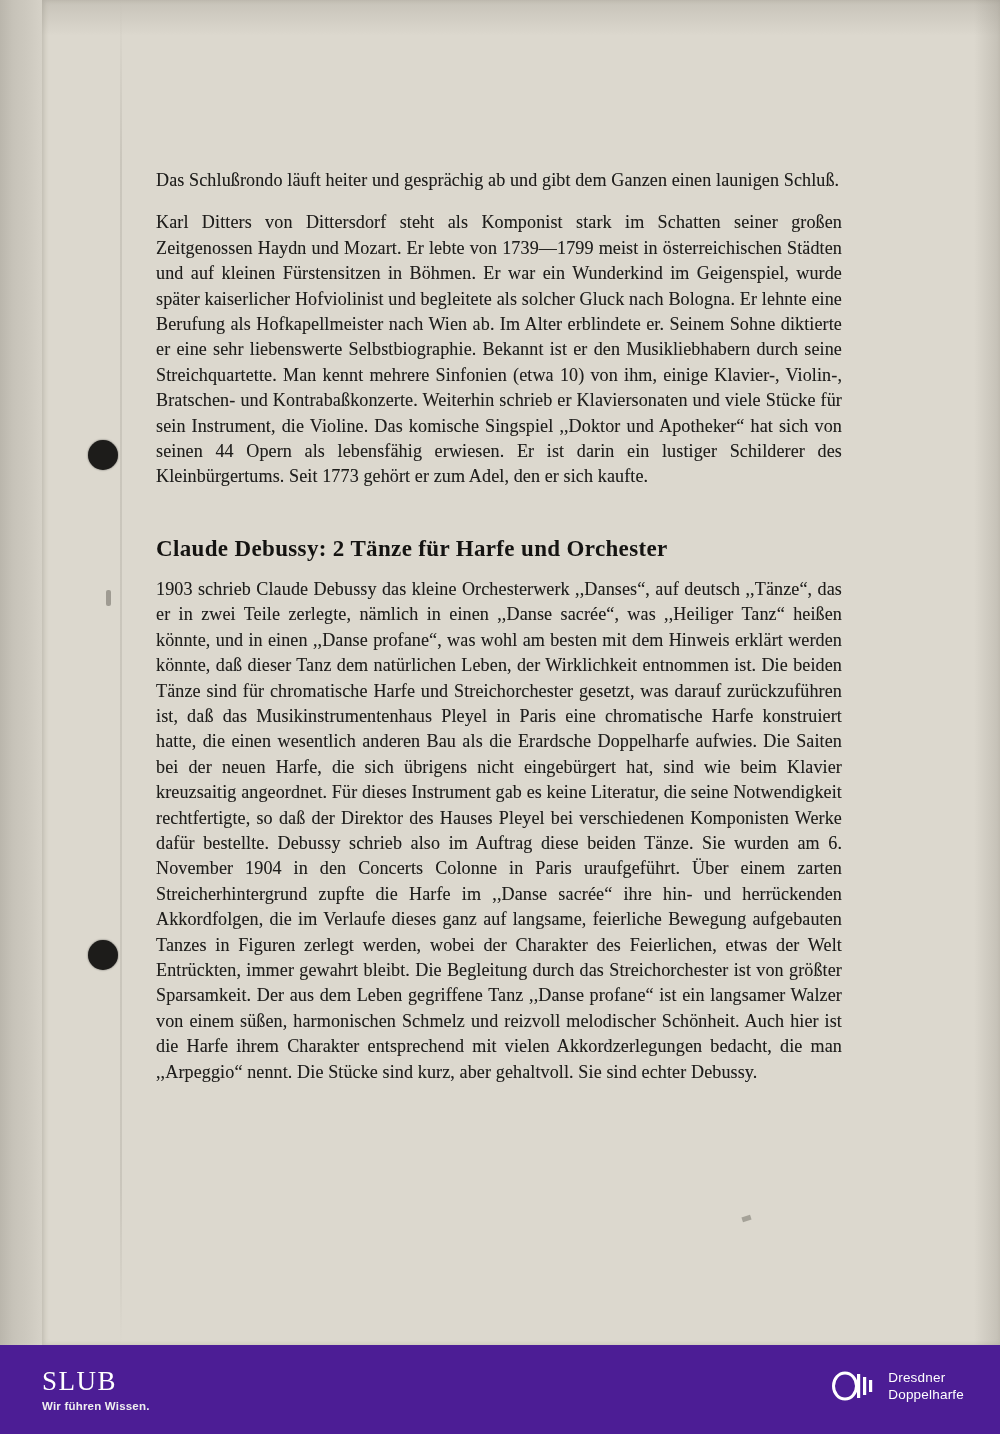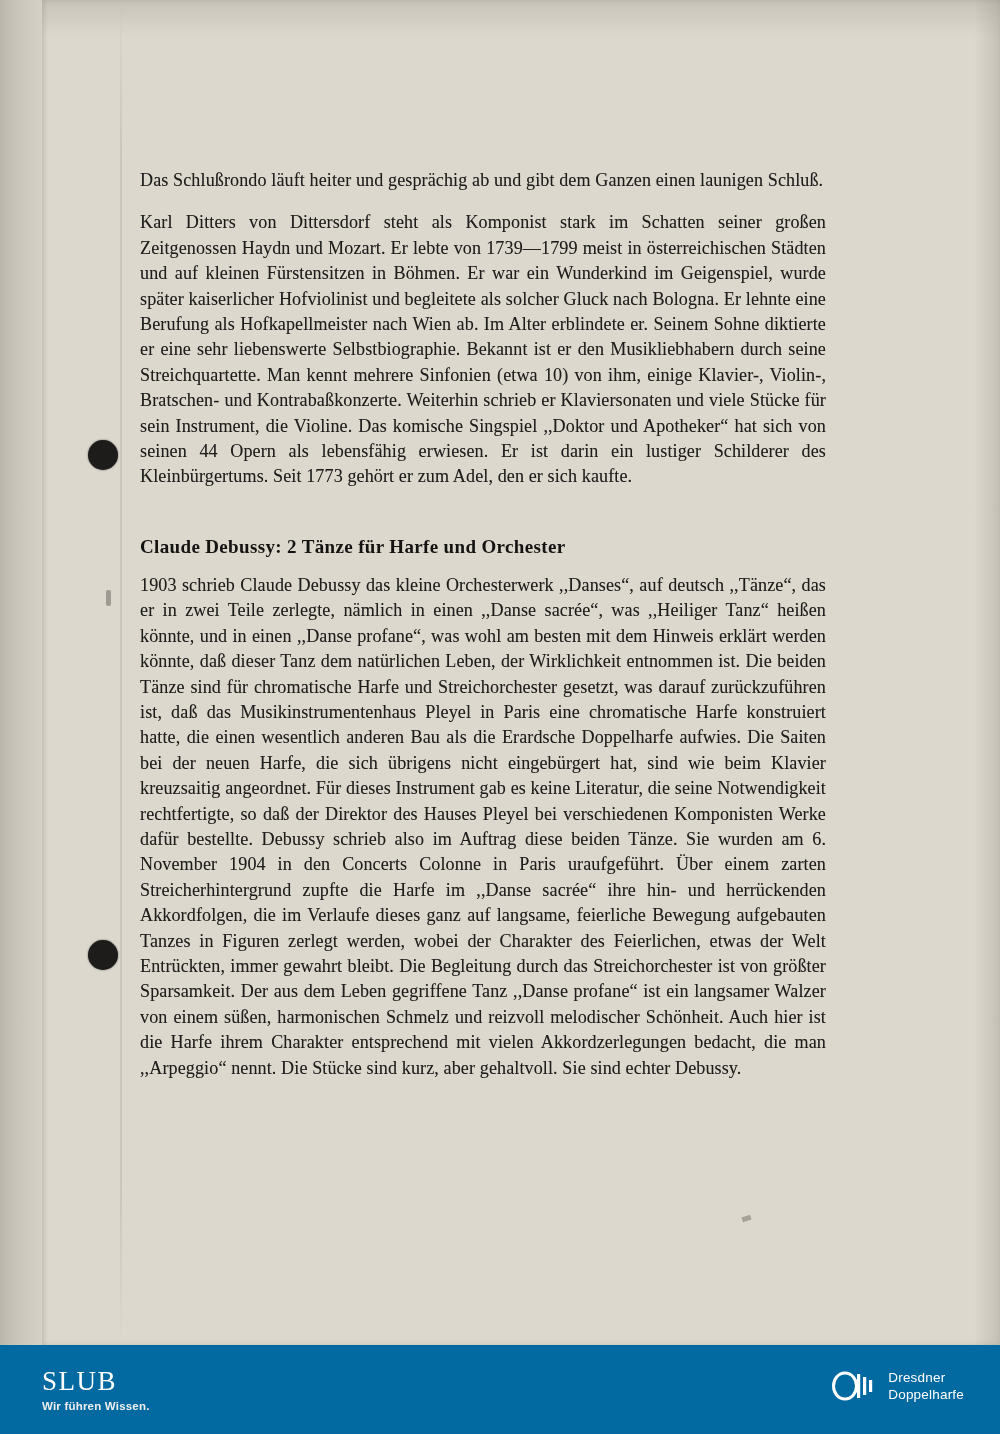--- a/index.html
+++ b/index.html
@@ -81,48 +81,48 @@
     left: 742px; top: 1216px;
     width: 9px; height: 5px;
     background: #6e6b62;
     opacity: .5;
     transform: rotate(-18deg);
   }
 
   
   .content {
     position: absolute;
-    left: 140px;
+    left: 156px;
     top: 168px;
     width: 686px;
     color: #1e1d1b;
   }
   .para {
     font-size: 18.1px;
     line-height: 25.4px;
     text-align: justify;
     margin: 0 0 17px 0;
     letter-spacing: .1px;
     text-shadow: 0 0 .6px rgba(30,29,27,.35);
   }
   .para.tight { margin-bottom: 0; margin-top: 12px; }
   .section-title {
-    font-size: 19px;
+    font-size: 23px;
     font-weight: bold;
     letter-spacing: .35px;
     margin: 46px 0 15px 0;
     color: #141311;
   }
 
   
   .footer-bar {
     position: absolute;
     left: 0; bottom: 0;
     width: 1000px; height: 89px;
-    background: #0369a1;
+    background: #4c1d95;
   }
   .slub {
     position: absolute;
     left: 42px; top: 22px;
     color: #ffffff;
   }
   .slub-name {
     font-family: "Liberation Serif", serif;
     font-size: 27px;
     letter-spacing: 1.5px;

